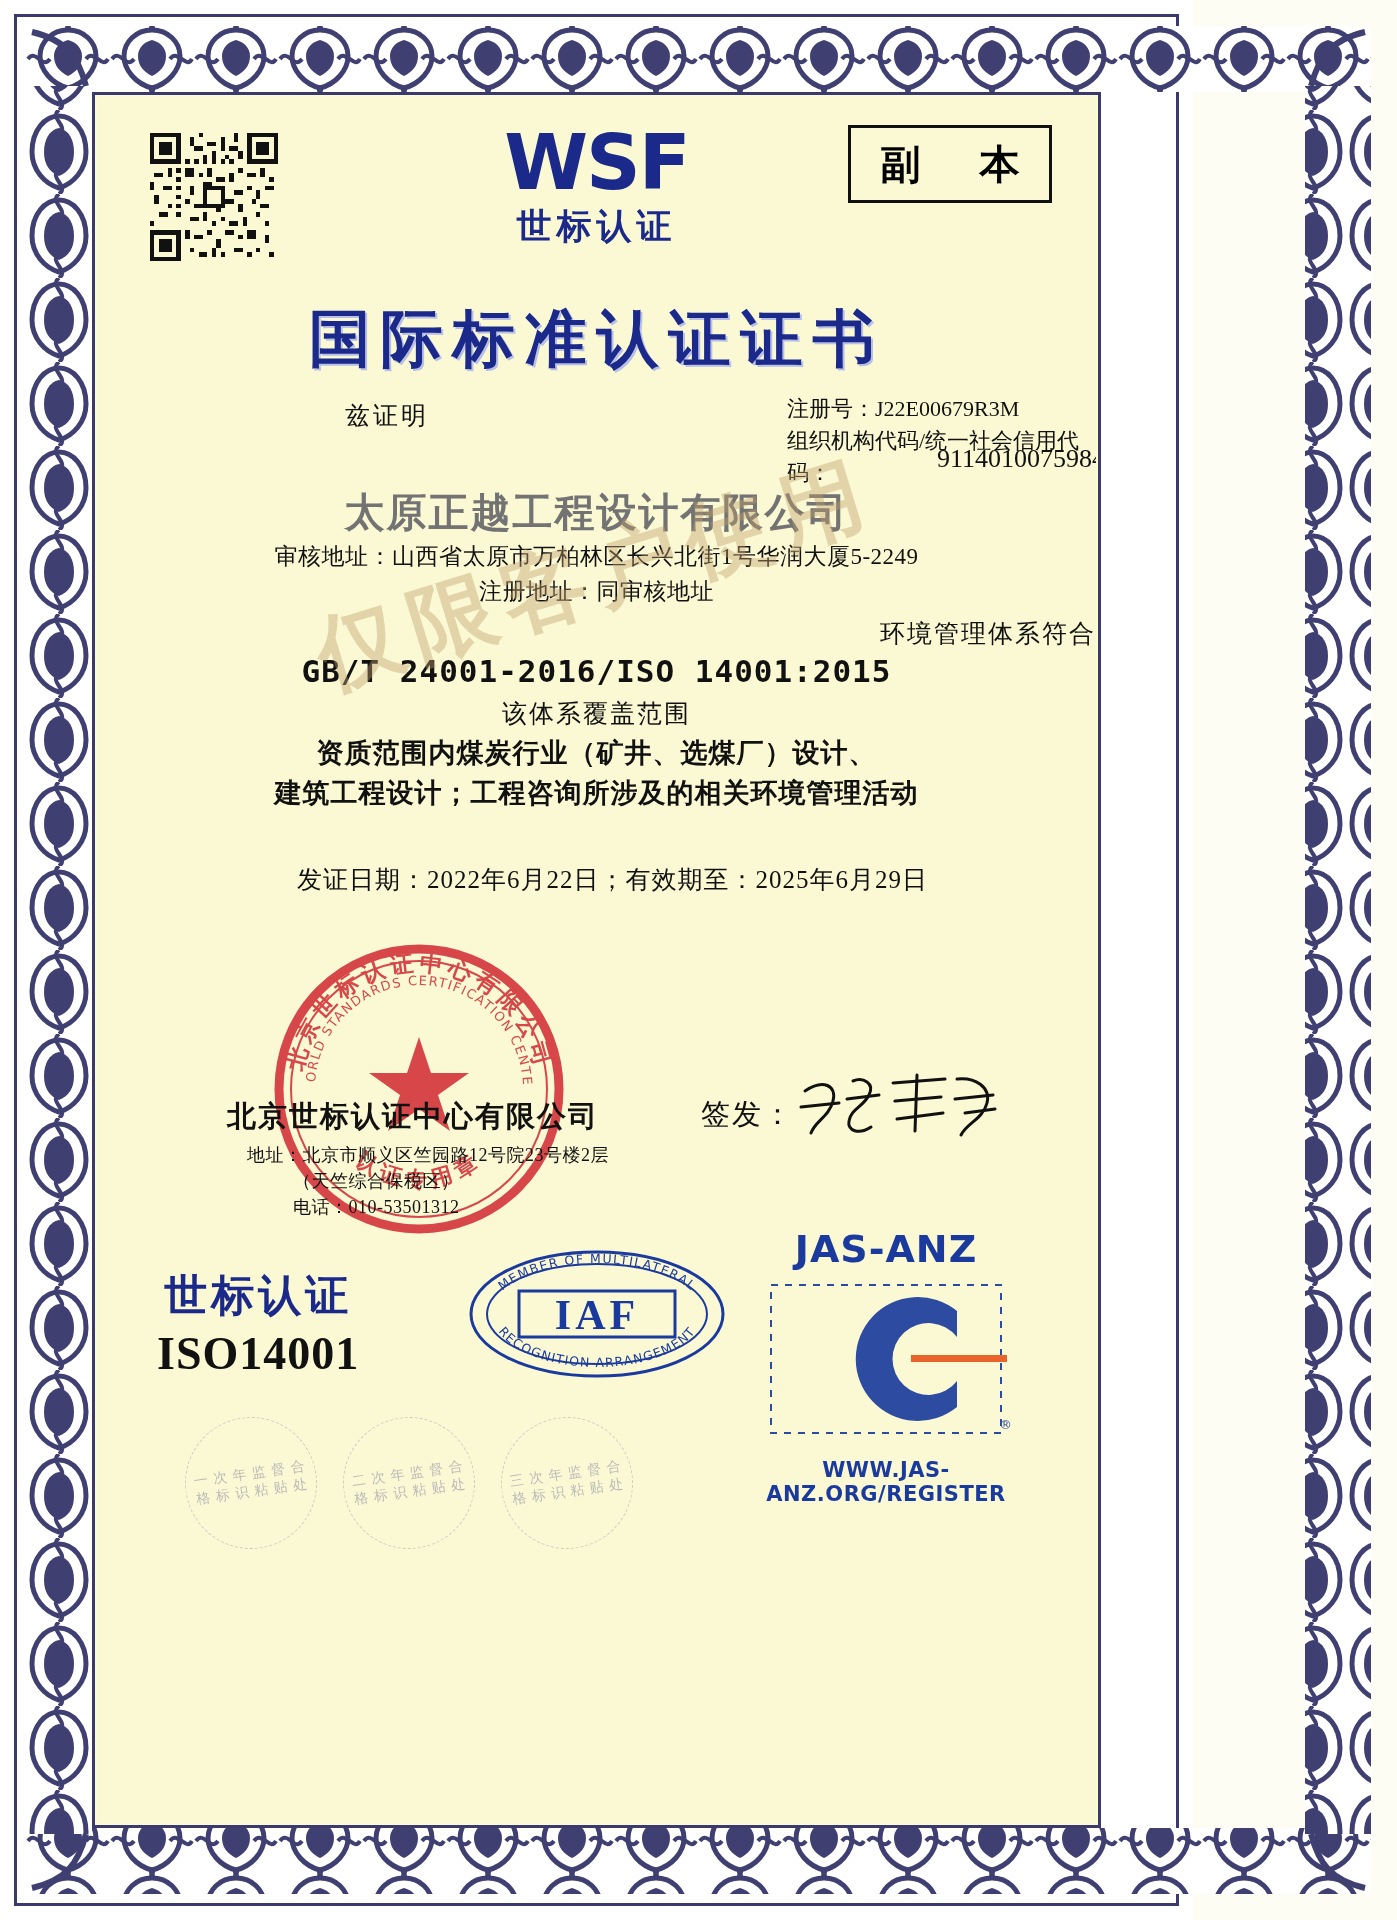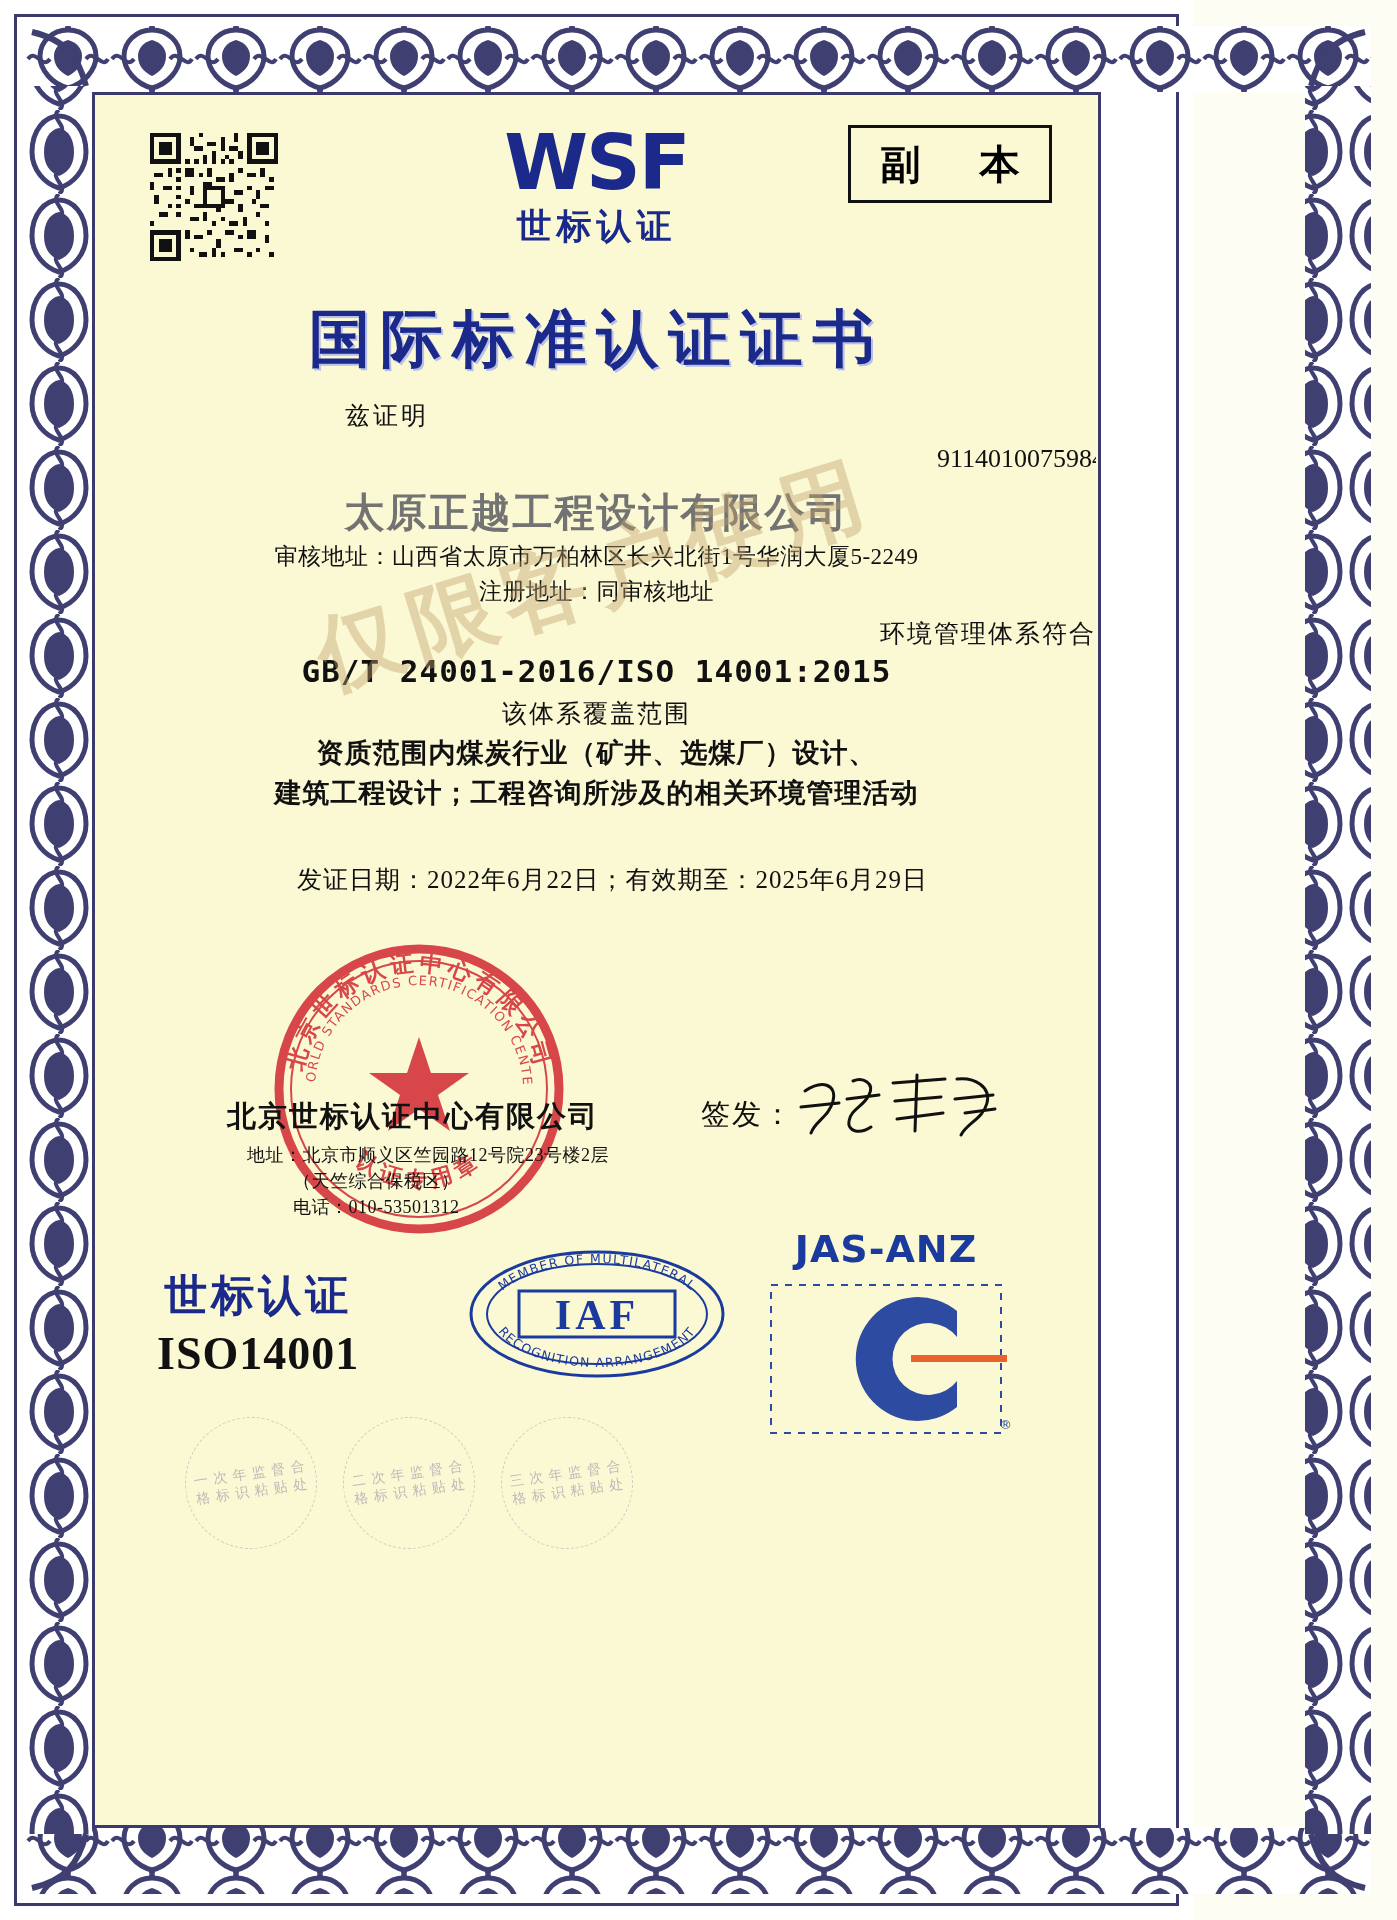--- a/index.html
+++ b/index.html
@@ -413,20 +413,26 @@
     </div>
 
     <div class="copybox">
       <span>副</span>
       <span>本</span>
     </div>
 
     <div class="title">国际标准认证证书</div>
 
     <div class="certify">兹证明</div>
+    <div class="reg">
+      <div>
+        <span>注册号：</span><span class="num">J22E00679R3M</span>
+      </div>
+      <div>组织机构代码/统一社会信用代码：</div>
+    </div>
     <div class="reg-code">91140100759845092Q</div>
 
     <div class="company">太原正越工程设计有限公司</div>
     <div class="addr1">审核地址：山西省太原市万柏林区长兴北街1号华润大厦5-2249</div>
     <div class="addr2">注册地址：同审核地址</div>
 
     <div class="sys-line">环境管理体系符合</div>
     <div class="std">GB/T 24001-2016/ISO 14001:2015</div>
     <div class="scope-label">该体系覆盖范围</div>
     <div class="scope1">资质范围内煤炭行业（矿井、选煤厂）设计、</div>
@@ -504,20 +510,21 @@
     <div class="jas">
       <div class="jas-name">JAS-ANZ</div>
       <svg class="jas-mark" viewBox="0 0 250 165">
         <g stroke="#2d4ba0" stroke-width="2" fill="none" stroke-dasharray="7 7">
           <rect x="10" y="8" width="230" height="148"></rect>
         </g>
         <path d="M196 34 A 62 62 0 1 0 196 130 L196 104 A 36 36 0 1 1 196 60 Z" fill="#2d4ba0"></path>
         <rect x="150" y="78" width="96" height="7" fill="#e8642a"></rect>
         <text x="238" y="152" fill="#2d4ba0" font-size="13" font-family="'DejaVu Sans', sans-serif">®</text>
       </svg>
+      <div class="jas-url">WWW.JAS-ANZ.ORG/REGISTER</div>
     </div>
 
     <div class="sticker s1">一 次 年 监 督 合 格 标 识 粘 贴 处</div>
     <div class="sticker s2">二 次 年 监 督 合 格 标 识 粘 贴 处</div>
     <div class="sticker s3">三 次 年 监 督 合 格 标 识 粘 贴 处</div>
 
   </div>
 </div>
 
 </body></html>

